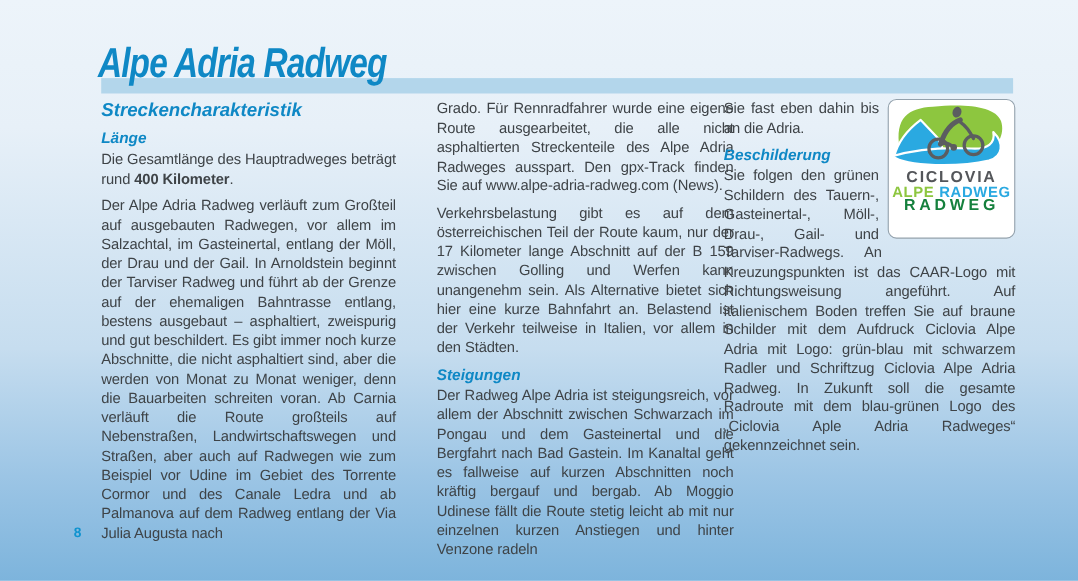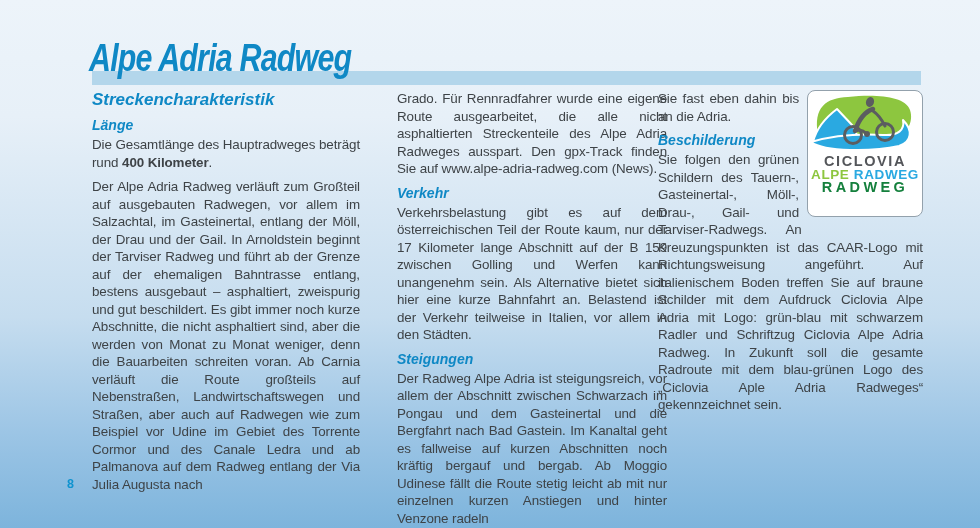--- a/index.html
+++ b/index.html
@@ -75,21 +75,20 @@
 
 <div class="col col1">
   <h2 class="section-heading">Streckencharakteristik</h2>
   <h3 class="sub-heading first">Länge</h3>
   <p><span>Die Gesamtlänge des Hauptradweges beträgt rund </span><b class="inline-bold">400 Kilometer</b><span>.</span></p>
   <p class="last">Der Alpe Adria Radweg verläuft zum Großteil auf ausgebauten Radwegen, vor allem im Salzachtal, im Gasteinertal, entlang der Möll, der Drau und der Gail. In Arnoldstein beginnt der Tarviser Radweg und führt ab der Grenze auf der ehemaligen Bahntrasse entlang, bestens ausgebaut – asphaltiert, zweispurig und gut beschildert. Es gibt immer noch kurze Abschnitte, die nicht asphaltiert sind, aber die werden von Monat zu Monat weniger, denn die Bauarbeiten schreiten voran. Ab Carnia verläuft die Route großteils auf Nebenstraßen, Landwirtschaftswegen und Straßen, aber auch auf Radwegen wie zum Beispiel vor Udine im Gebiet des Torrente Cormor und des Canale Ledra und ab Palmanova auf dem Radweg entlang der Via Julia Augusta nach</p>
 </div>
 
 <div class="col col2">
   <p>Grado. Für Rennradfahrer wurde eine eigene Route ausgearbeitet, die alle nicht asphaltierten Streckenteile des Alpe Adria Radweges ausspart. Den gpx-Track finden Sie auf www.alpe-adria-radweg.com (News).</p>
-  <h3 class="sub-heading">Verkehr</h3>
   <p>Verkehrsbelastung gibt es auf dem österreichischen Teil der Route kaum, nur der 17 Kilometer lange Abschnitt auf der B 159 zwischen Golling und Werfen kann unangenehm sein. Als Alternative bietet sich hier eine kurze Bahnfahrt an. Belastend ist der Verkehr teilweise in Italien, vor allem in den Städten.</p>
   <h3 class="sub-heading">Steigungen</h3>
   <p class="last">Der Radweg Alpe Adria ist steigungsreich, vor allem der Abschnitt zwischen Schwarzach im Pongau und dem Gasteinertal und die Bergfahrt nach Bad Gastein. Im Kanaltal geht es fallweise auf kurzen Abschnitten noch kräftig bergauf und bergab. Ab Moggio Udinese fällt die Route stetig leicht ab mit nur einzelnen kurzen Anstiegen und hinter Venzone radeln</p>
 </div>
 
 <div class="col col3">
   <div class="caar-logo">
     <svg width="114" height="64" viewBox="0 0 114 64" aria-hidden="true">
 
       <path d="M 10,44 C 5,16 18,7 40,6 C 68,3 97,5 102,19 C 106,31 99,44 85,49 C 60,57 21,57 10,44 Z" fill="#8dc63f"></path>

